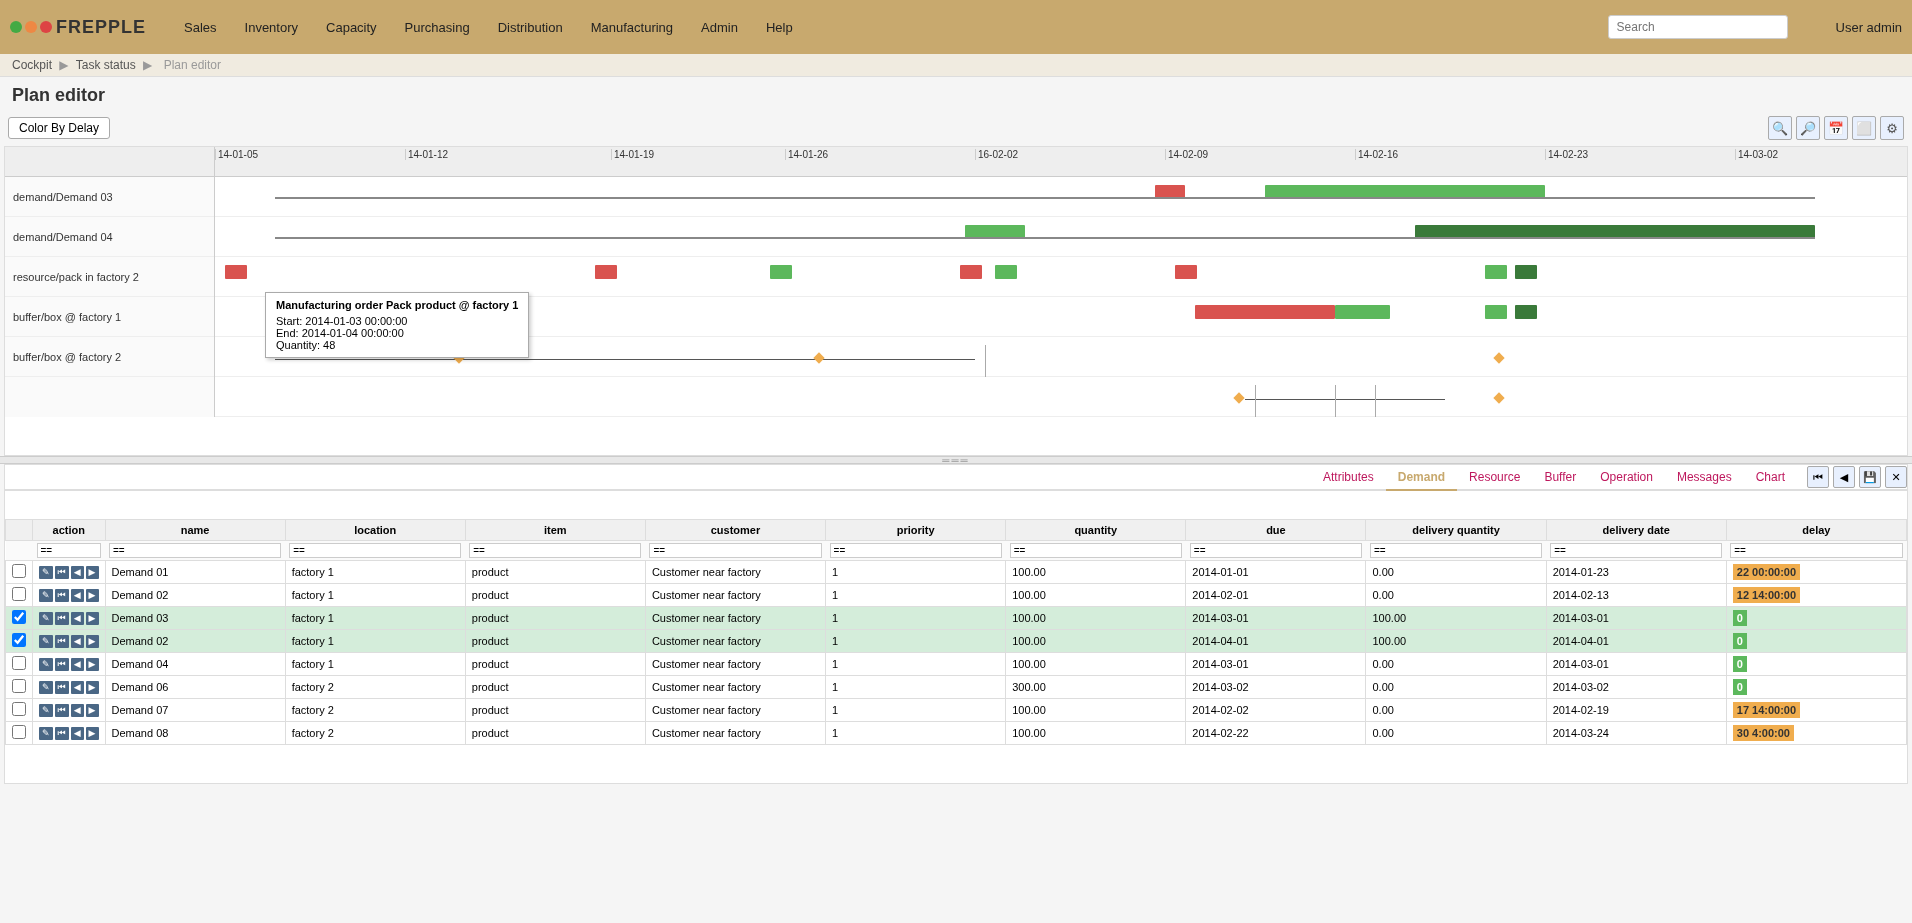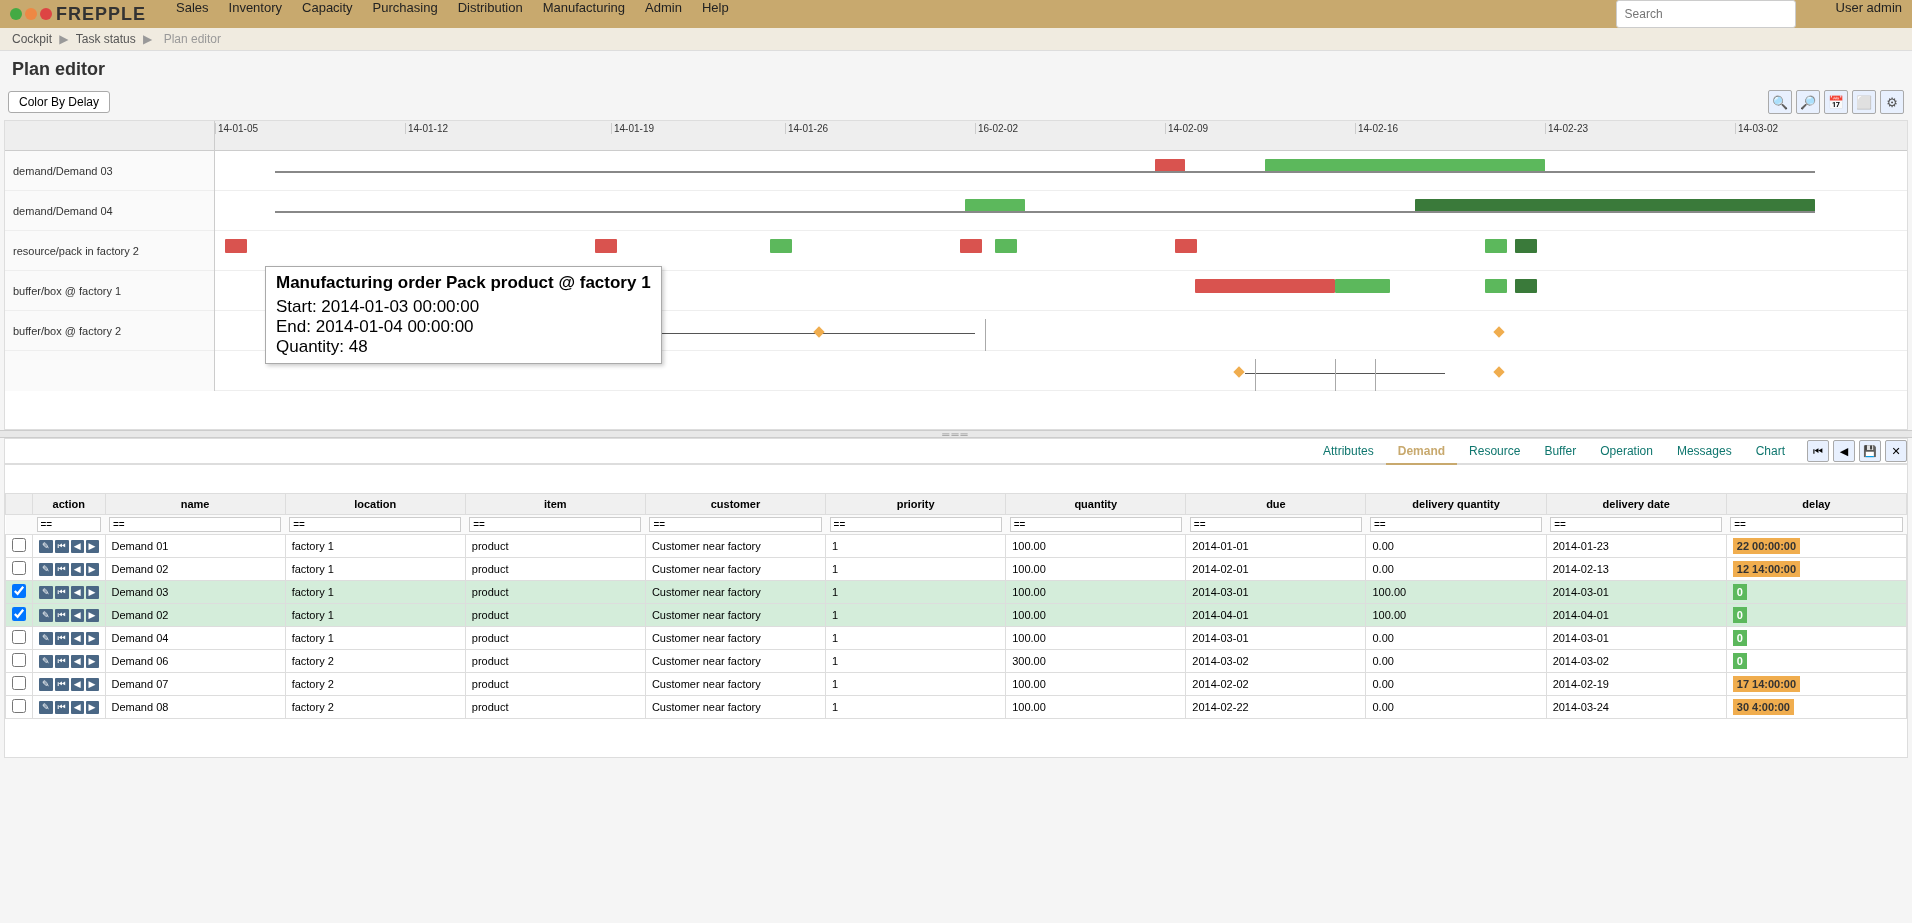--- a/index.html
+++ b/index.html
@@ -1,24 +1,25 @@
 <!DOCTYPE html>
 <html><head>
   <meta charset="utf-8">
   <style>
     * { box-sizing: border-box; margin: 0; padding: 0; }
     body { font-family: Arial, sans-serif; font-size: 12px; background: #f5f5f5; overflow: hidden; }
 
     
     #navbar {
       background: #c8a96e;
-      height: 28px;
-      display: flex;
+      height: 54px;
+      display: flex;
+      align-items: center;
       padding: 0 10px;
-      gap: 20px;
+      gap: 28px;
     }
     #logo {
       display: flex;
       align-items: center;
       gap: 4px;
       margin-right: 10px;
     }
     .logo-circles { display: flex; gap: 3px; }
     .logo-circle { width: 12px; height: 12px; border-radius: 50%; }
     .logo-text { font-size: 18px; font-weight: bold; color: #333; letter-spacing: 1px; }
@@ -172,21 +173,21 @@
       transform: rotate(45deg);
       top: 17px;
     }
 
     
     .gantt-tooltip {
       position: absolute;
       background: white;
       border: 1px solid #aaa;
       padding: 6px 10px;
-      font-size: 17px;
+      font-size: 11px;
       z-index: 100;
       top: 35px;
       left: 50px;
       white-space: nowrap;
       box-shadow: 2px 2px 4px rgba(0,0,0,0.2);
     }
 
     
     #resize-handle {
       height: 8px;
@@ -216,21 +217,21 @@
       align-items: center;
       border-bottom: 2px solid #ddd;
       padding: 6px 10px 0 auto;
       justify-content: flex-end;
       gap: 0;
     }
     .bottom-tab {
       padding: 5px 12px;
       font-size: 12px;
       cursor: pointer;
-      color: #0f766e;
+      color: #be185d;
       border-bottom: 2px solid transparent;
       margin-bottom: -2px;
     }
     .bottom-tab.active {
       color: #c8a96e;
       border-bottom: 2px solid #c8a96e;
       font-weight: bold;
     }
     .bottom-tab-icons {
       display: flex;

